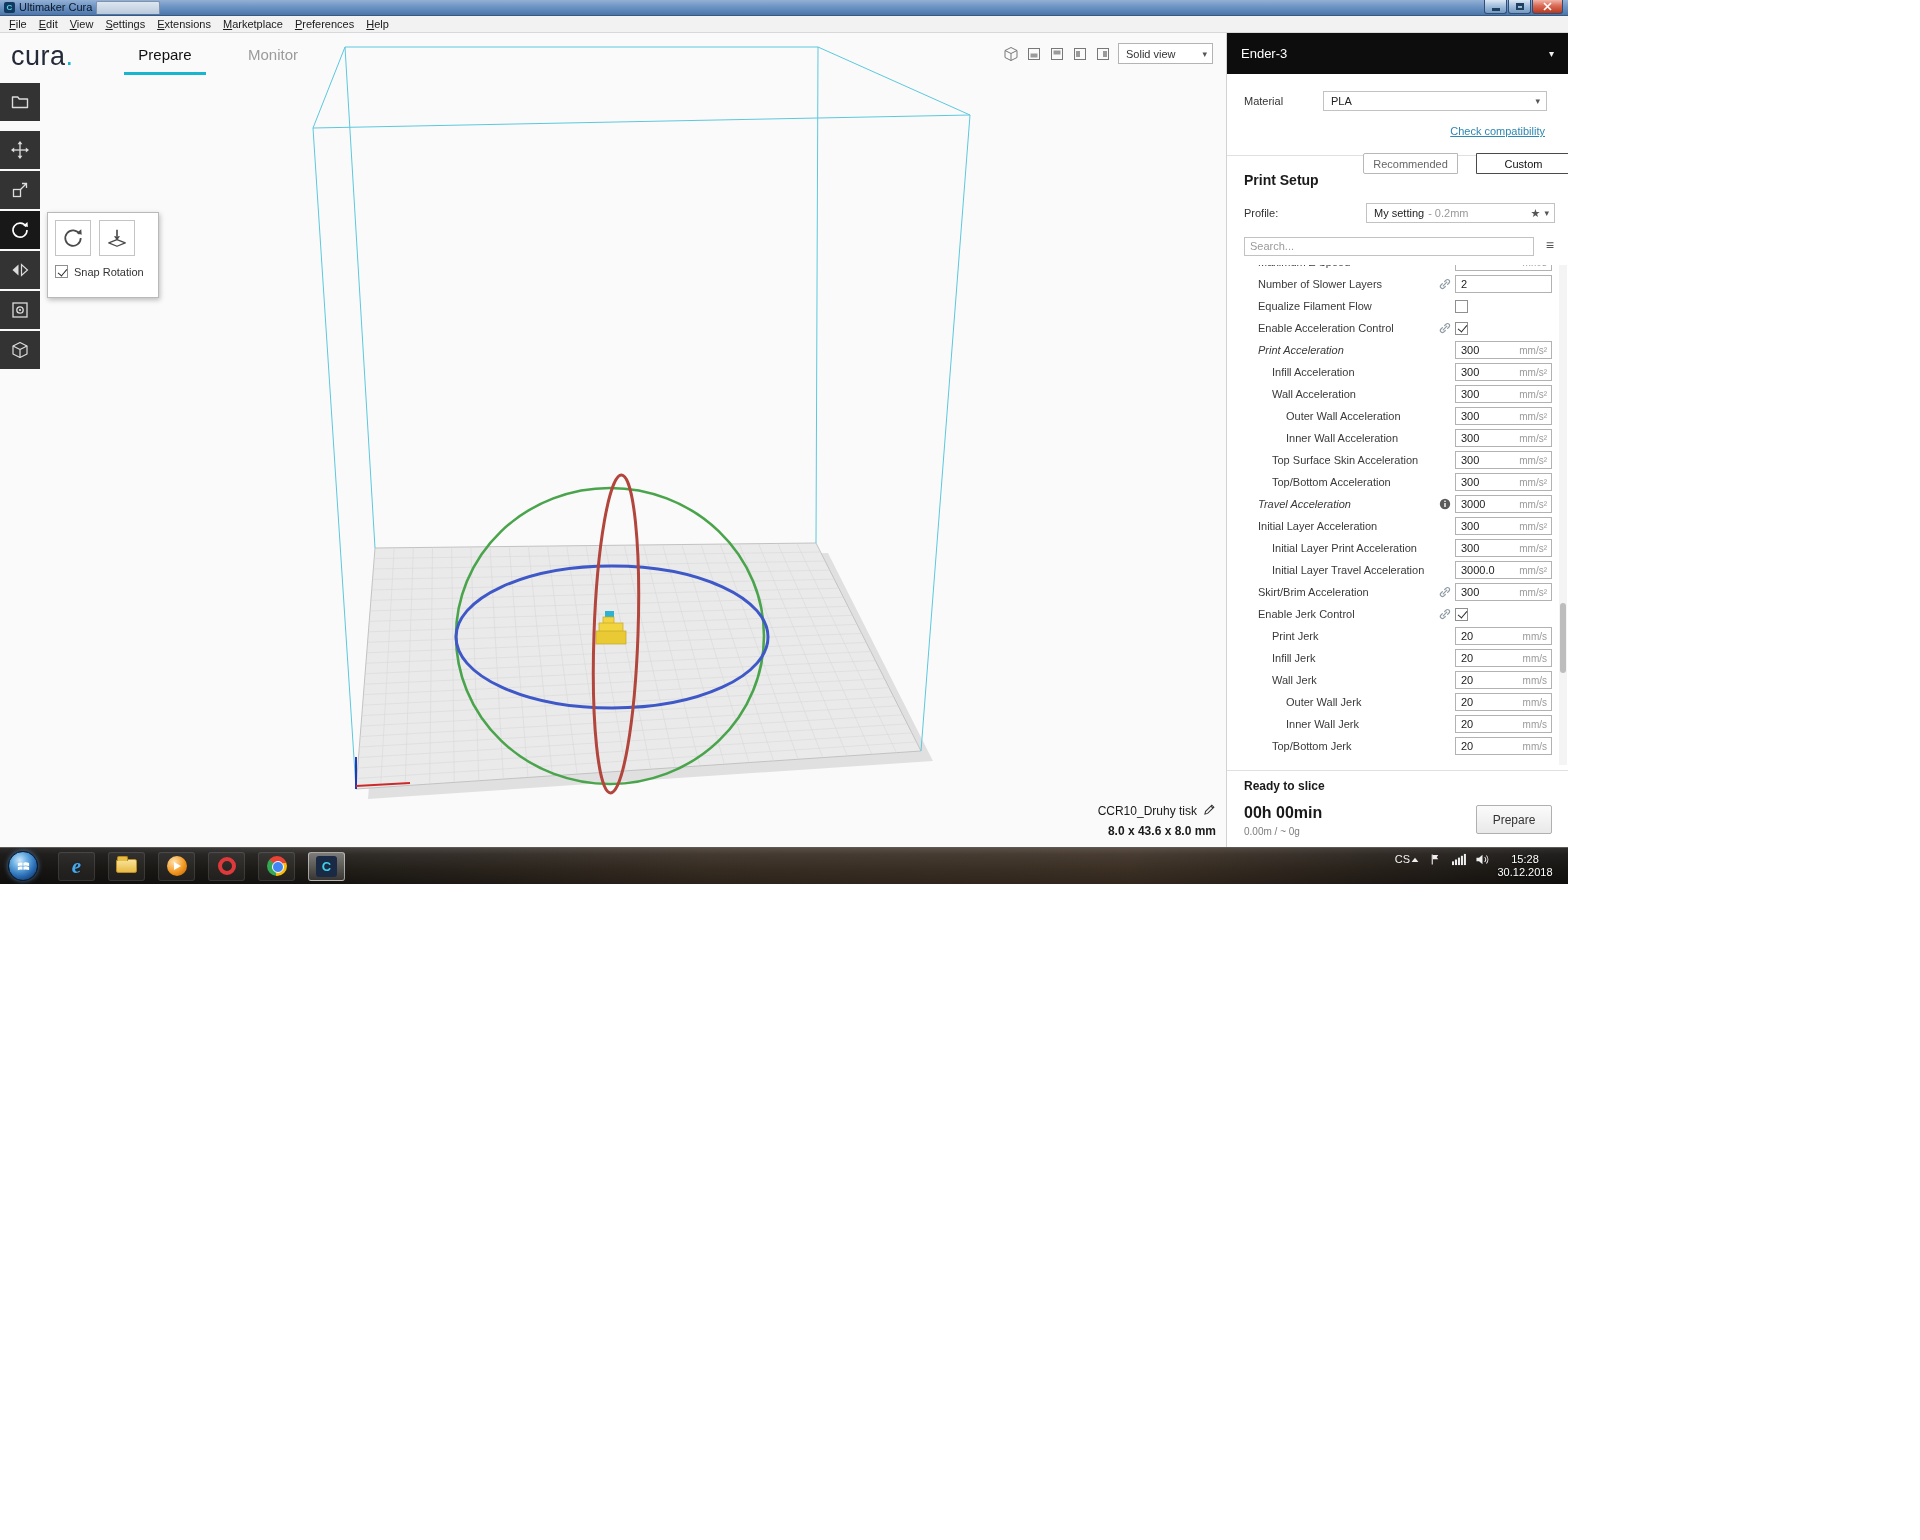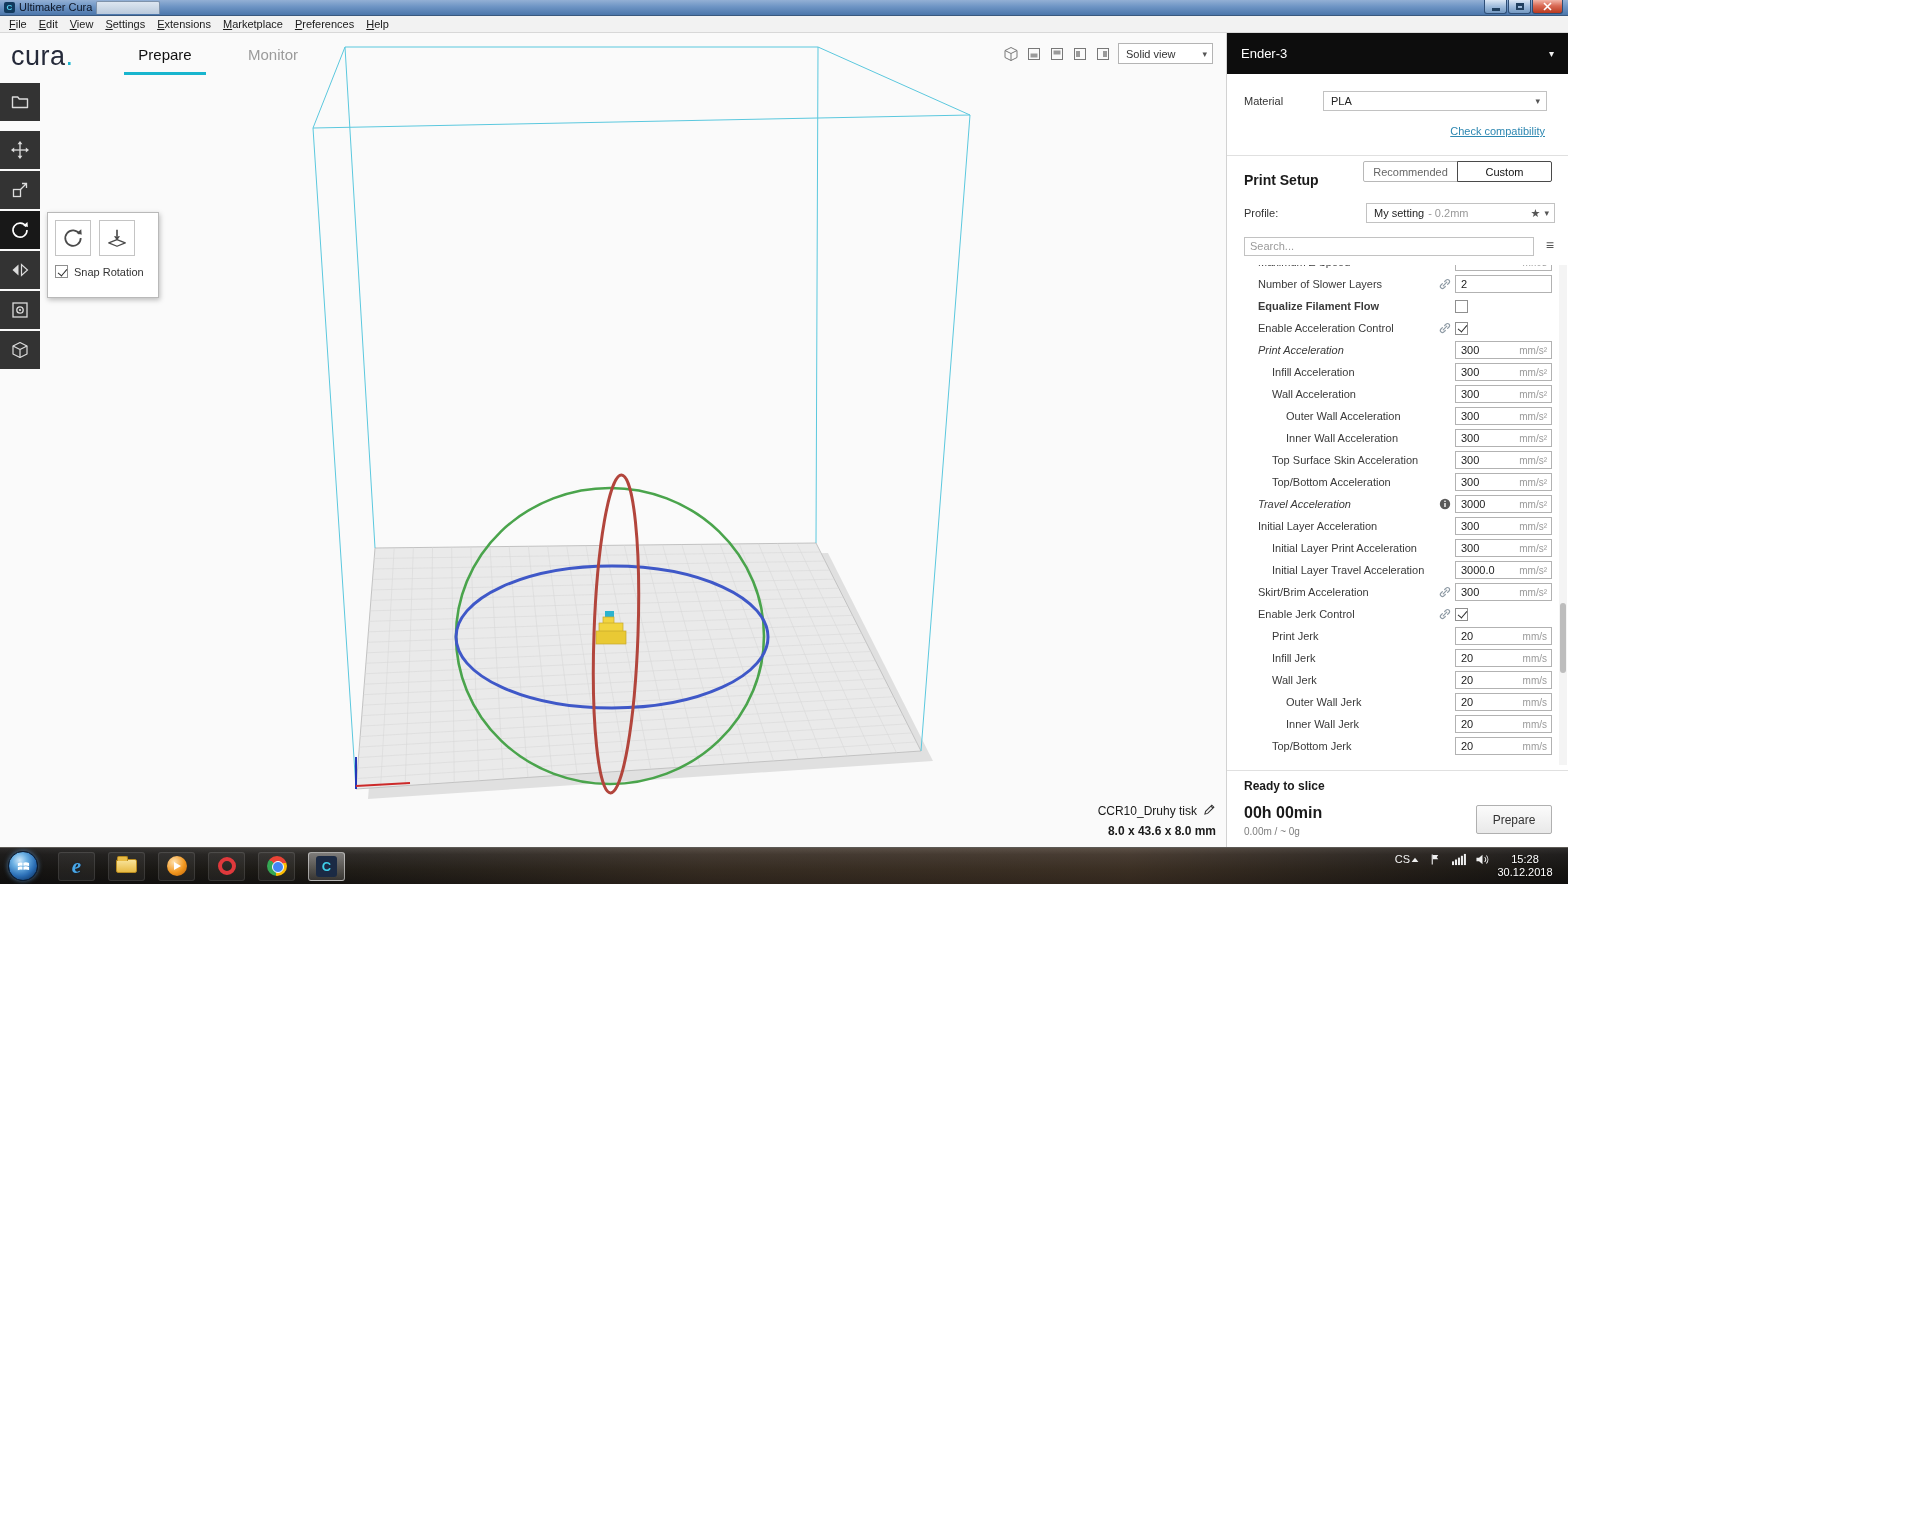--- a/index.html
+++ b/index.html
@@ -67,21 +67,21 @@
 .right-panel{position:absolute;left:1226px;top:0;width:342px;height:814px;background:#fff;border-left:1px solid #d2d2d2;}
 .machine-header{height:41px;background:#0d0d0d;color:#fff;display:flex;align-items:center;padding:0 14px;font-size:13px;}
 .machine-header .chev{margin-left:auto;font-size:10px;color:#eee;}
 .dropdown{border:1px solid #c2c2c2;background:#fff;display:flex;align-items:center;font-size:11px;color:#222;padding-left:7px;}
 .dd-chev{margin-left:auto;padding-right:6px;color:#555;font-size:9px;}
 .material-label{position:absolute;left:17px;top:62px;font-size:11px;color:#333;}
 .material-dd{position:absolute;left:96px;top:58px;width:224px;height:20px;}
 .compat-link{position:absolute;right:23px;top:92px;font-size:11px;color:var(--link,#2d87b1);text-decoration:underline;}
 .sec-divider{position:absolute;left:0;top:122px;width:100%;border-top:1px solid #e0e0e0;}
 .print-setup-label{position:absolute;left:17px;top:139px;font-size:14px;font-weight:bold;color:#1a1a1a;}
-.mode-toggle{position:absolute;left:136px;top:128px;display:flex;}
+.mode-toggle{position:absolute;left:136px;top:120px;display:flex;gap:19px;}
 .mode-btn{width:95px;height:21px;border:1px solid #b8b8b8;background:#fff;display:flex;align-items:center;justify-content:center;font-size:11px;color:#666;}
 .mode-btn:first-child{border-radius:2px 0 0 2px;}
 .mode-btn.custom{margin-left:-1px;border-radius:0 2px 2px 0;}
 .mode-btn.active{border:1px solid #4a4a4a;color:#111;z-index:1;}
 .profile-label{position:absolute;left:17px;top:174px;font-size:11px;color:#333;}
 .profile-dd{position:absolute;left:139px;top:170px;width:189px;height:20px;}
 .profile-dd .muted{color:#999;margin-left:4px;}
 .profile-dd .star{margin-left:auto;color:#555;font-size:11px;}
 .profile-dd .dd-chev2{padding:0 5px 0 4px;color:#555;font-size:9px;}
 .search-row{position:absolute;left:17px;top:203px;width:310px;height:19px;}
@@ -409,21 +409,21 @@
                 <svg viewBox="0 0 12 12" width="12" height="12">
                   <path d="M4.2 7.8 7.8 4.2M3.4 5.6 2 7a2.05 2.05 0 0 0 2.9 2.9L6.3 8.5M5.7 3.5 7.1 2.1A2.05 2.05 0 0 1 10 5L8.6 6.4" stroke="#8f9ba5" stroke-width="1.2" fill="none" stroke-linecap="round"></path>
                 </svg>
               </div>
               <div class="value-box">
                 <span class="value-num">2</span>
                 <span class="value-unit"></span>
               </div>
             </div>
             <div class="setting-row">
-              <div class="setting-label" style="padding-left: 0px; font-weight: bold;">Equalize Filament Flow</div>
+              <div class="setting-label" style="padding-left: 0px;">Equalize Filament Flow</div>
               <div class="setting-affix"></div>
               <div class="cb-col">
                 <div class="checkbox"></div>
               </div>
             </div>
             <div class="setting-row">
               <div class="setting-label" style="padding-left: 0px;">Enable Acceleration Control</div>
               <div class="setting-affix">
                 <svg viewBox="0 0 12 12" width="12" height="12">
                   <path d="M4.2 7.8 7.8 4.2M3.4 5.6 2 7a2.05 2.05 0 0 0 2.9 2.9L6.3 8.5M5.7 3.5 7.1 2.1A2.05 2.05 0 0 1 10 5L8.6 6.4" stroke="#8f9ba5" stroke-width="1.2" fill="none" stroke-linecap="round"></path>

